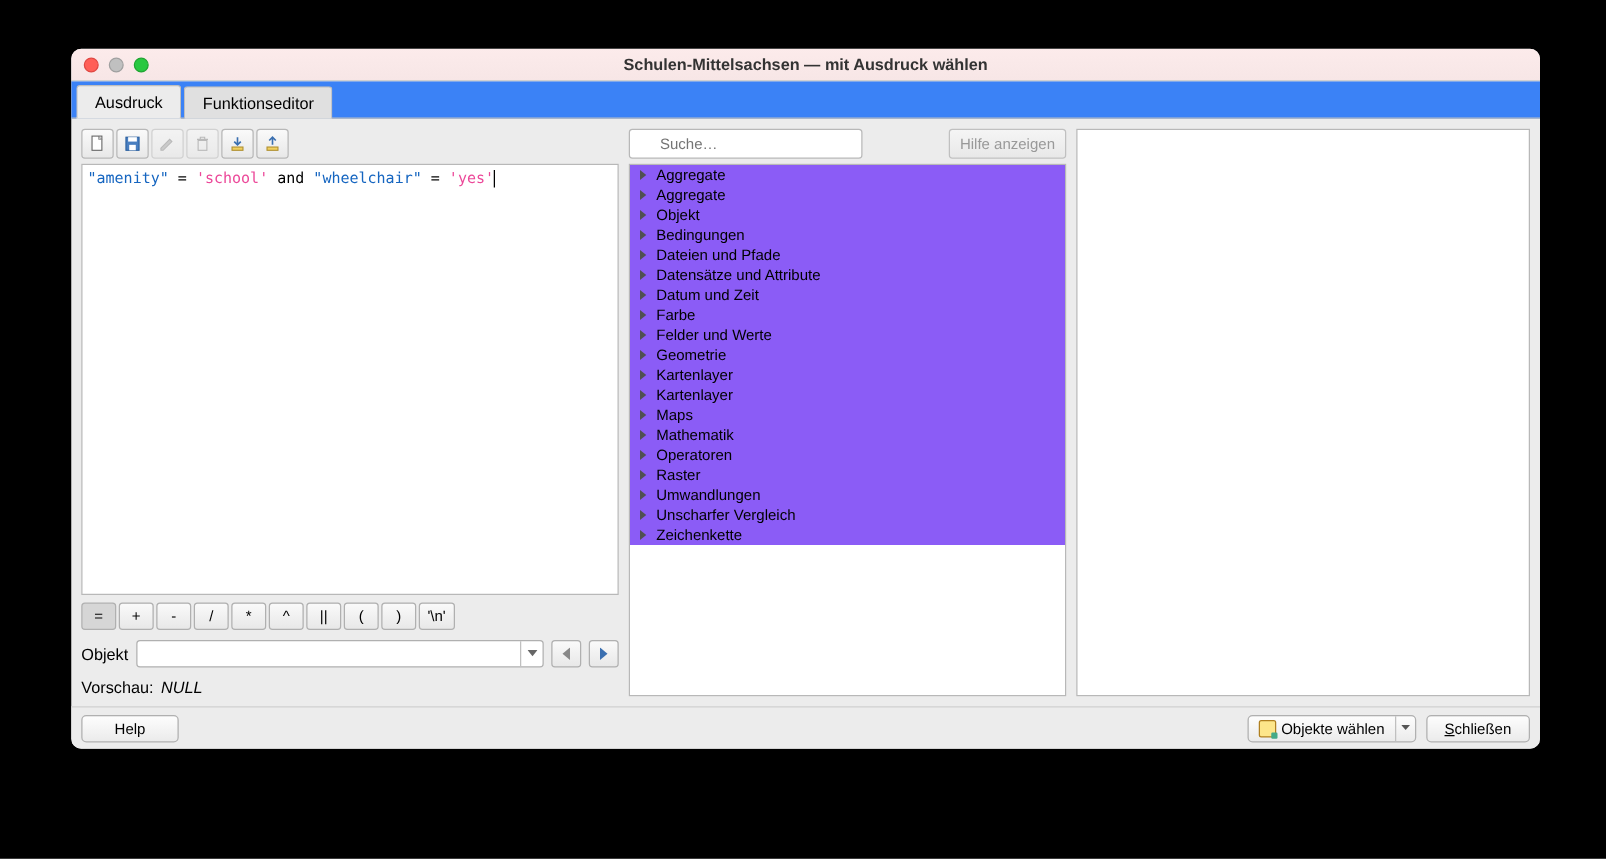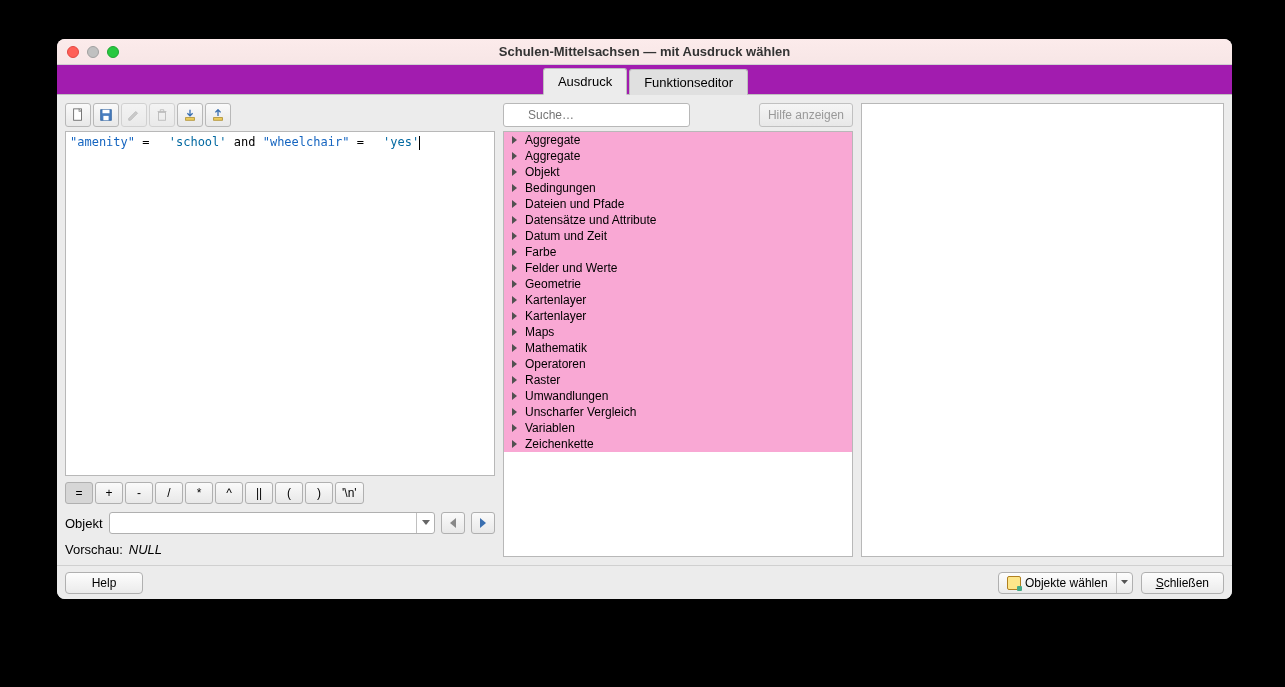--- a/index.html
+++ b/index.html
@@ -48,26 +48,25 @@
   position: absolute;
   left: 0; right: 0;
   text-align: center;
   font-size: 13px;
   font-weight: 600;
   color: #333;
   pointer-events: none;
 }
 .tabbar {
   height: 30px;
-  background: #a21caf;
+  background: #3b82f6;
   display: flex;
   align-items: flex-end;
   padding-left: 4px;
   border-bottom: 1px solid #bfbfbf;
-  justify-content: center;
 }
 .tab {
   padding: 5px 14px 5px 14px;
   font-size: 13px;
   background: #ececec;
   border: 1px solid #bfbfbf;
   border-bottom: none;
   border-radius: 3px 3px 0 0;
   margin-right: 2px;
   position: relative;
@@ -118,21 +117,21 @@
   border: 1px solid #b8b8b8;
   padding: 2px 4px;
   font-family: Menlo, Monaco, monospace;
   font-size: 12px;
   line-height: 16px;
   white-space: pre;
   overflow: auto;
 }
 .tok-field { color: #1565c0; }
 .tok-eq { color: #000; }
-.tok-str { color: #0369a1; margin-left: 12px; }
+.tok-str { color: #ec4899; }
 .tok-kw { color: #000000; }
 .opbar {
   display: flex;
   gap: 2px;
   margin-top: 6px;
 }
 .opbtn {
   min-width: 28px;
   height: 22px;
   background: linear-gradient(#fafafa, #e8e8e8);
@@ -232,21 +231,21 @@
   display: flex;
   align-items: center;
 }
 .tree {
   flex: 1;
   background: #fff;
   border: 1px solid #b8b8b8;
   overflow-y: auto;
 }
 .tree-inner {
-  background: #f9a8d4;
+  background: #8b5cf6;
 }
 .tree-item {
   height: 16px;
   display: flex;
   align-items: center;
   padding-left: 4px;
   font-size: 12px;
   cursor: pointer;
 }
 .tree-arrow {
@@ -514,24 +513,20 @@
             <div class="tree-item">
               <div class="tree-arrow"></div>
               <span>Umwandlungen</span>
             </div>
             <div class="tree-item">
               <div class="tree-arrow"></div>
               <span>Unscharfer Vergleich</span>
             </div>
             <div class="tree-item">
               <div class="tree-arrow"></div>
-              <span>Variablen</span>
-            </div>
-            <div class="tree-item">
-              <div class="tree-arrow"></div>
               <span>Zeichenkette</span>
             </div>
           </div>
       </div>
     </div>
 
     <div class="right-col"></div>
   </div>
 
   <div class="bottombar">

